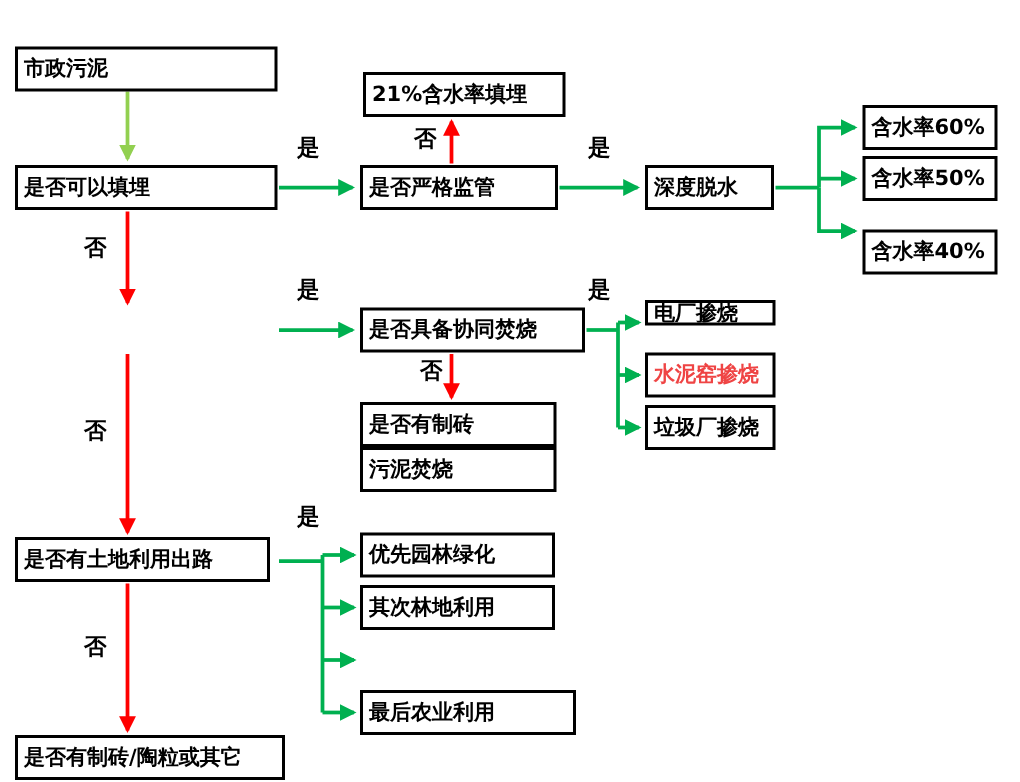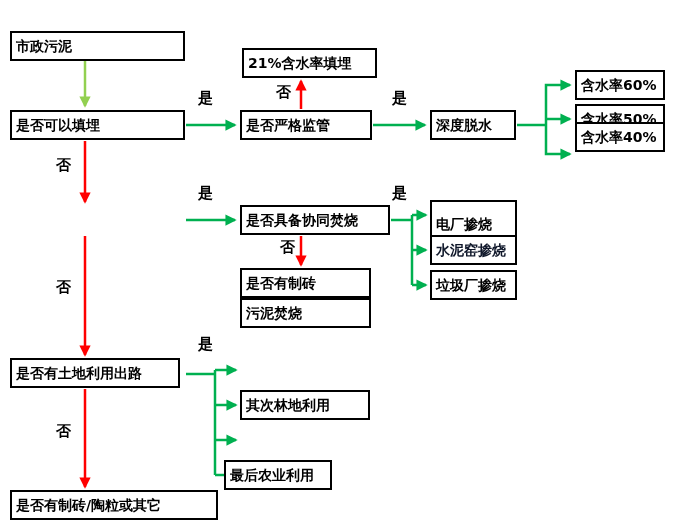--- a/index.html
+++ b/index.html
@@ -77,31 +77,32 @@
       <polyline points="215,475 236,475" fill="none" stroke="#00B050" stroke-width="2.5" marker-end="url(#arr-yes)"></polyline>
       <polyline points="85,389 85,487" fill="none" stroke="#FF0000" stroke-width="2.5" marker-end="url(#arr-no)"></polyline>
     </svg>
 <div class="node" style="left: 10px; top: 15px; width: 175px; height: 30px; background: rgb(255, 255, 255); border: 2px solid rgb(0, 0, 0); color: rgb(0, 0, 0); margin-top: 16px;">市政污泥</div>
     <div class="node" style="left: 242px; top: 48px; width: 135px; height: 30px; background: rgb(255, 255, 255); border: 2px solid rgb(0, 0, 0); color: rgb(0, 0, 0);">21%含水率填埋</div>
     <div class="node" style="left: 10px; top: 110px; width: 175px; height: 30px; background: rgb(255, 255, 255); border: 2px solid rgb(0, 0, 0); color: rgb(0, 0, 0);">是否可以填埋</div>
     <div class="node" style="left: 240px; top: 110px; width: 132px; height: 30px; background: rgb(255, 255, 255); border: 2px solid rgb(0, 0, 0); color: rgb(0, 0, 0);">是否严格监管</div>
     <div class="node" style="left: 430px; top: 110px; width: 86px; height: 30px; background: rgb(255, 255, 255); border: 2px solid rgb(0, 0, 0); color: rgb(0, 0, 0);">深度脱水</div>
     <div class="node" style="left: 575px; top: 70px; width: 90px; height: 30px; background: rgb(255, 255, 255); border: 2px solid rgb(0, 0, 0); color: rgb(0, 0, 0);">含水率60%</div>
     <div class="node" style="left: 575px; top: 104px; width: 90px; height: 30px; background: rgb(255, 255, 255); border: 2px solid rgb(0, 0, 0); color: rgb(0, 0, 0);">含水率50%</div>
-    <div class="node" style="left: 575px; top: 122px; width: 90px; height: 30px; background: rgb(255, 255, 255); border: 2px solid rgb(0, 0, 0); color: rgb(0, 0, 0);">含水率40%</div>
+    <div class="node" style="left: 575px; top: 153px; width: 90px; height: 30px; background: rgb(255, 255, 255); border: 2px solid rgb(0, 0, 0); color: rgb(0, 0, 0);">含水率40%</div>
     <div class="node" style="left: 240px; top: 205px; width: 150px; height: 30px; background: rgb(255, 255, 255); border: 2px solid rgb(0, 0, 0); color: rgb(0, 0, 0);">是否具备协同焚烧</div>
-    <div class="node" style="left: 430px; top: 200px; width: 87px; height: 48px; background: rgb(255, 255, 255); border: 2px solid rgb(0, 0, 0); color: rgb(0, 0, 0);">电厂掺烧</div>
-    <div class="node" style="left: 430px; top: 235px; width: 87px; height: 30px; background: rgb(255, 255, 255); border: 2px solid rgb(0, 0, 0); color: #0f172a;">水泥窑掺烧</div>
+    <div class="node" style="left: 430px; top: 200px; width: 87px; height: 17px; background: rgb(255, 255, 255); border: 2px solid rgb(0, 0, 0); color: rgb(0, 0, 0);">电厂掺烧</div>
+    <div class="node" style="left: 430px; top: 235px; width: 87px; height: 30px; background: rgb(255, 255, 255); border: 2px solid rgb(0, 0, 0); color: #ef4444;">水泥窑掺烧</div>
     <div class="node" style="left: 430px; top: 270px; width: 87px; height: 30px; background: rgb(255, 255, 255); border: 2px solid rgb(0, 0, 0); color: rgb(0, 0, 0);">垃圾厂掺烧</div>
     <div class="node" style="left: 240px; top: 268px; width: 131px; height: 30px; background: rgb(255, 255, 255); border: 2px solid rgb(0, 0, 0); color: rgb(0, 0, 0);">是否有制砖</div>
     <div class="node" style="left: 240px; top: 298px; width: 131px; height: 30px; background: rgb(255, 255, 255); border: 2px solid rgb(0, 0, 0); color: rgb(0, 0, 0);">污泥焚烧</div>
     <div class="node" style="left: 10px; top: 358px; width: 170px; height: 30px; background: rgb(255, 255, 255); border: 2px solid rgb(0, 0, 0); color: rgb(0, 0, 0);">是否有土地利用出路</div>
+    <div class="node" style="left: 240px; top: 355px; width: 130px; height: 30px; background: rgb(255, 255, 255); border: 2px solid rgb(0, 0, 0); color: rgb(0, 0, 0);">优先园林绿化</div>
     <div class="node" style="left: 240px; top: 390px; width: 130px; height: 30px; background: rgb(255, 255, 255); border: 2px solid rgb(0, 0, 0); color: rgb(0, 0, 0);">其次林地利用</div>
-    <div class="node" style="left: 224px; top: 460px; width: 108px; height: 30px; background: rgb(255, 255, 255); border: 2px solid rgb(0, 0, 0); color: rgb(0, 0, 0);">最后农业利用</div>
-    <div class="node" style="left: 10px; top: 490px; width: 208px; height: 30px; background: rgb(255, 255, 255); border: 2px solid rgb(0, 0, 0); color: rgb(0, 0, 0);">是否有制砖/陶粒或其它</div>
+    <div class="node" style="left: 240px; top: 460px; width: 144px; height: 30px; background: rgb(255, 255, 255); border: 2px solid rgb(0, 0, 0); color: rgb(0, 0, 0);">最后农业利用</div>
+    <div class="node" style="left: 10px; top: 490px; width: 180px; height: 30px; background: rgb(255, 255, 255); border: 2px solid rgb(0, 0, 0); color: rgb(0, 0, 0);">是否有制砖/陶粒或其它</div>
     <div class="edge-label" style="left: 198px; top: 91px; color: rgb(0, 0, 0);">是</div>
     <div class="edge-label" style="left: 276px; top: 85px; color: rgb(0, 0, 0);">否</div>
     <div class="edge-label" style="left: 392px; top: 91px; color: rgb(0, 0, 0);">是</div>
     <div class="edge-label" style="left: 56px; top: 158px; color: rgb(0, 0, 0);">否</div>
     <div class="edge-label" style="left: 198px; top: 186px; color: rgb(0, 0, 0);">是</div>
     <div class="edge-label" style="left: 392px; top: 186px; color: rgb(0, 0, 0);">是</div>
     <div class="edge-label" style="left: 280px; top: 240px; color: rgb(0, 0, 0);">否</div>
     <div class="edge-label" style="left: 56px; top: 280px; color: rgb(0, 0, 0);">否</div>
     <div class="edge-label" style="left: 198px; top: 337px; color: rgb(0, 0, 0);">是</div>
     <div class="edge-label" style="left: 56px; top: 424px; color: rgb(0, 0, 0);">否</div>

